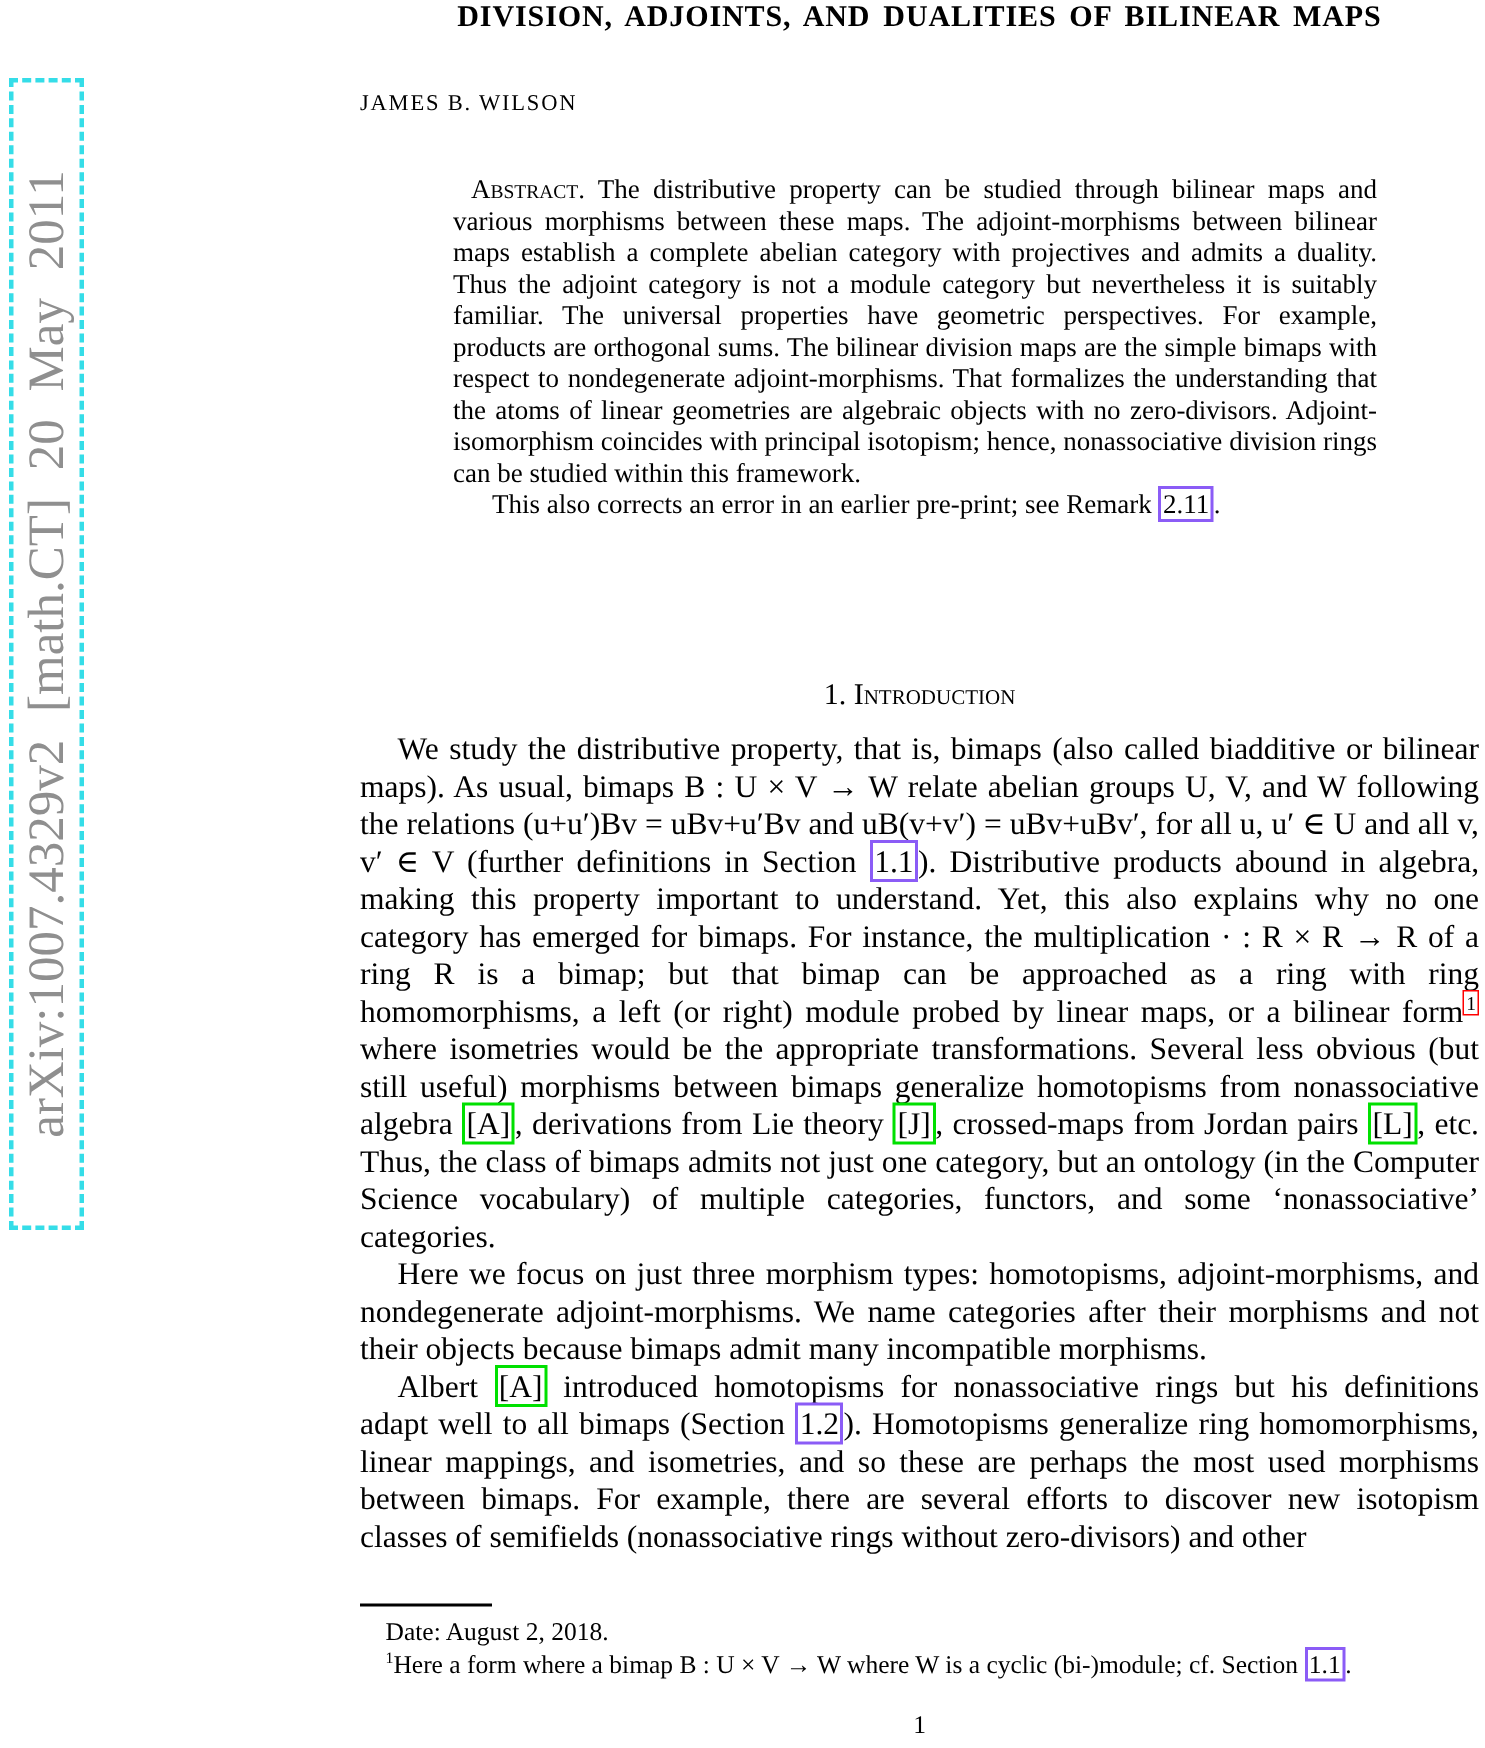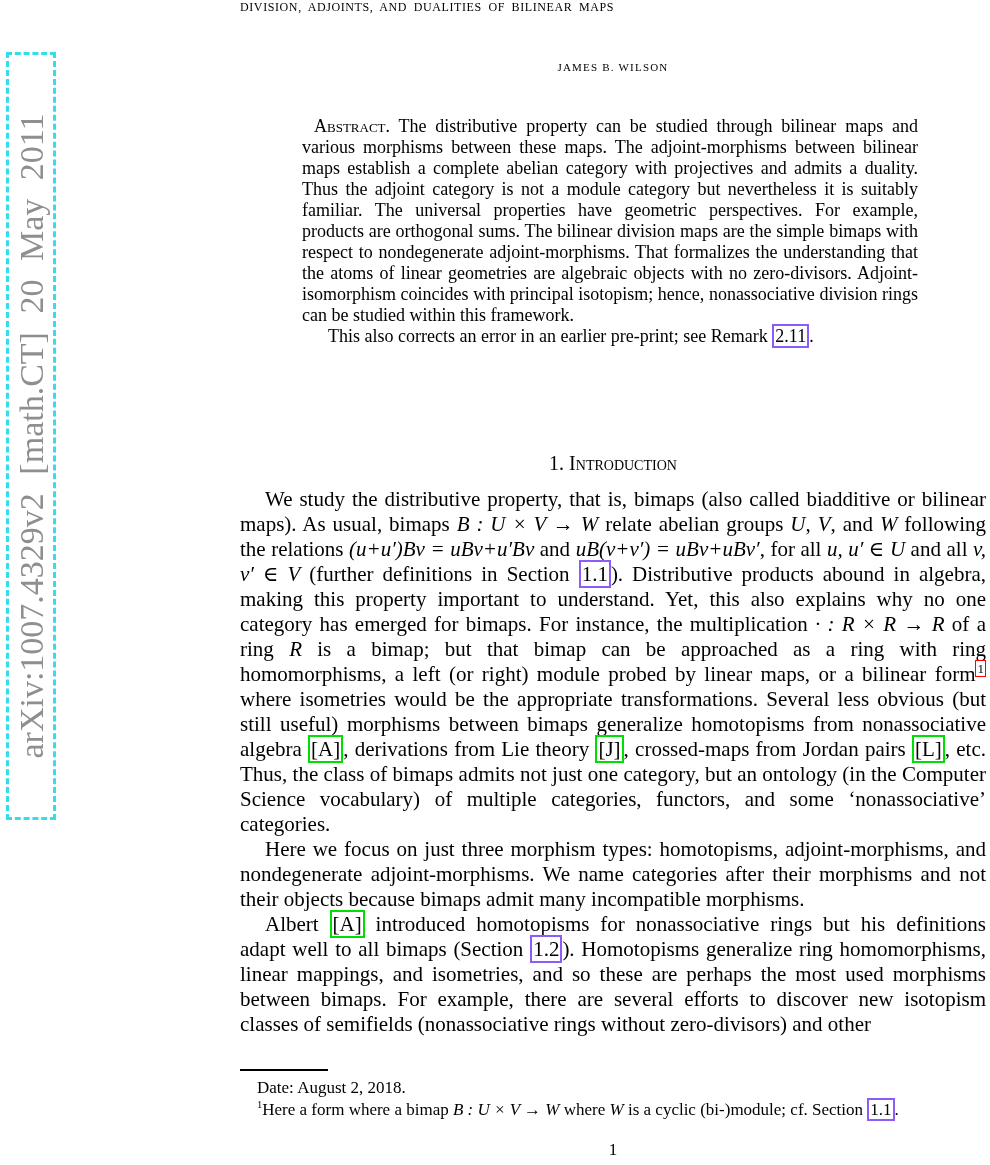--- a/index.html
+++ b/index.html
@@ -28,28 +28,29 @@
     white-space:nowrap;
   }
   
   .main{
     position:absolute;
     left:240px; top:0;
     width:746px; height:1165px;
   }
   .title{
     position:absolute; top:0; left:0; right:0;
-    font-size:12px; font-weight:normal;
+    text-align:center;
+    font-size:20px; font-weight:bold;
     letter-spacing:0.6px;
     word-spacing:3px;
   }
   .author{
     position:absolute; top:61px; left:0; right:0;
-    text-align:center;
-    font-size:11px;
+    text-align:left;
+    font-size:15px;
     letter-spacing:1.2px;
   }
   .abstract{
     position:absolute; top:116px;
     left:62px; width:616px;
     font-size:18px; line-height:21px;
     text-align:justify;
   }
   .abstract p{margin:0;}
   .abstract .lead{text-indent:12px;font-family:Liberation Serif, serif;}
@@ -63,21 +64,21 @@
   .body-text{
     position:absolute; top:487px; left:0;
     width:746px;
     font-size:21px; line-height:25px;
     text-align:justify;
   }
   .body-text p{margin:0; text-indent:25px;}
   
   .seg-t{}
   .seg-i{}
-  .seg-m{font-style:italic;}
+  .seg-m{}
   .seg-ref{
     border:2px solid #8b5cf6;
     padding:0 1px;
   }
   .seg-cite{
     border:2px solid #00e000;
     padding:0 1px;
   }
   .seg-fn{
     border:1.5px solid #ff0000;

